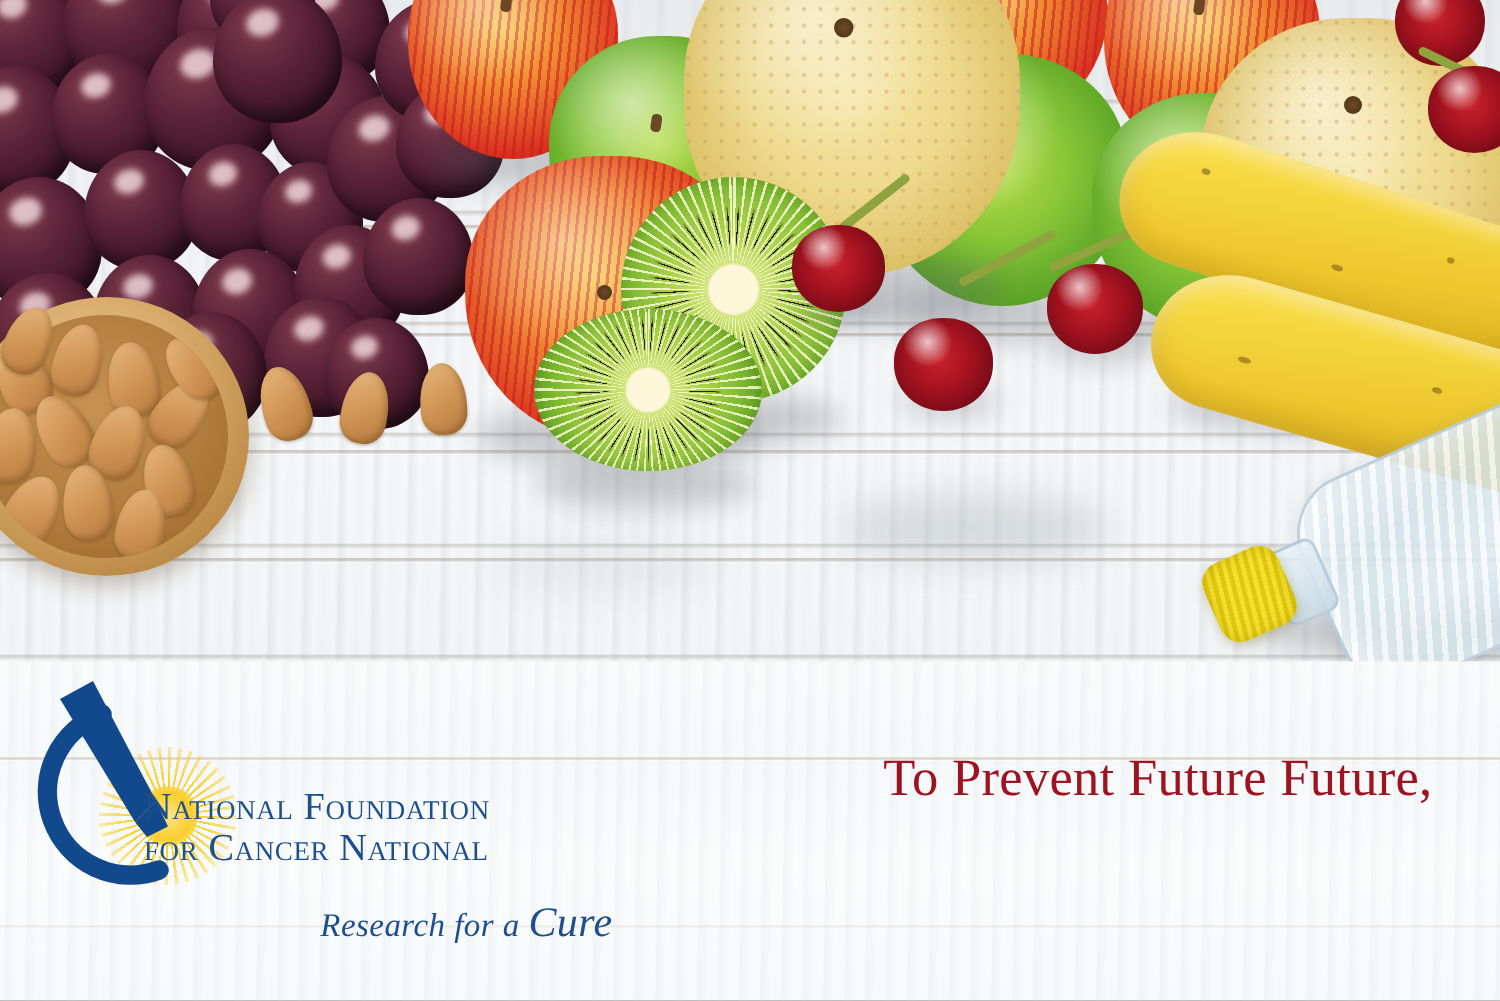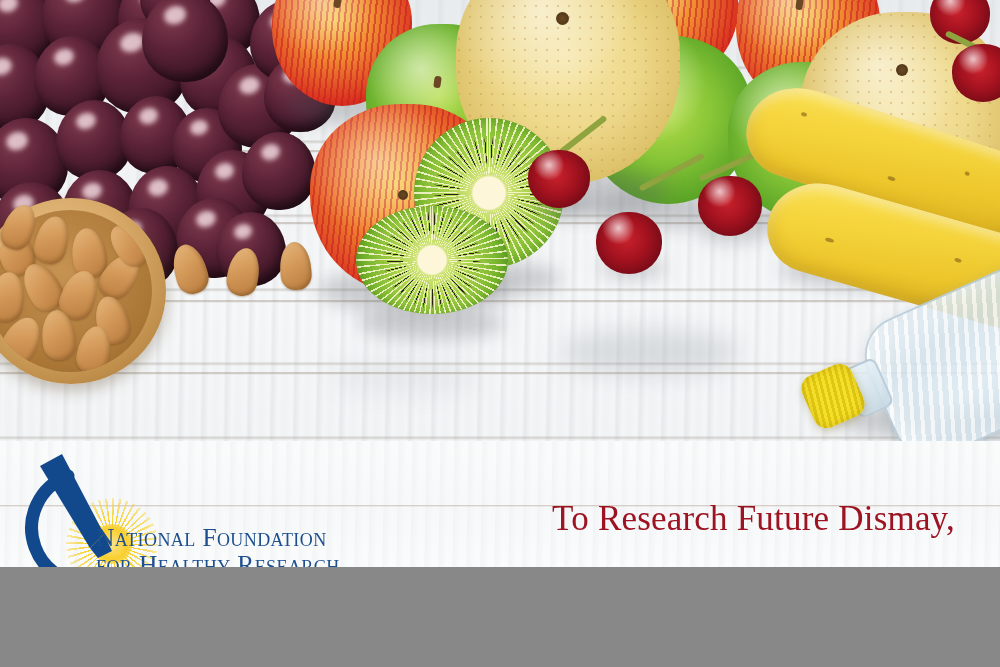--- a/index.html
+++ b/index.html
@@ -1,19 +1,19 @@
 <!DOCTYPE html>
 <html><head>
 <meta charset="utf-8">
 <title>NFCR Healthy Eating Banner</title>
 <style>
   html,body{margin:0;padding:0;background:#888;}
   *{box-sizing:border-box;}
   .stage{
-    position:relative;width:1000px;height:567px;overflow:hidden;
+    position:relative;width:1000px;height:667px;overflow:hidden;
     font-family:"Liberation Serif", serif;background:#f6f7f8;
   }
 
   
   .photo{
     position:absolute;left:0;top:0;width:1000px;height:441px;overflow:hidden;
     background:#eceef0;
   }
   
   .planks{
@@ -339,21 +339,24 @@
 
       <path d="M84 128 A48 48 0 1 1 46 24" fill="none" stroke="#11498c" stroke-width="13" stroke-linecap="round"></path>
 
       <path d="M18 14 L40 2 L82 82 L68 96 Z" fill="#11498c"></path>
       <path d="M68 96 L82 82 L90 99 L76 106 Z" fill="#11498c"></path>
     </svg>
   </div>
 
   <div class="wordmark">
     <div class="wm-line" style="font-variant:small-caps;">National Foundation</div>
-    <div class="wm-line" style="font-variant:small-caps;">for Healthy Research</div>
-  </div>
-
+    <div class="wm-line" style="font-variant:small-caps;">for Cancer National</div>
+  </div>
+
+  <div class="tagline">
+    <span>Research for a </span><span class="big">Cure</span>
+  </div>
 
   <div class="headline">
-    <div>To Research Future Dismay,</div>
+    <div>To Prevent Future Future,</div>
   </div>
 
 </div>
 
 </body></html>

